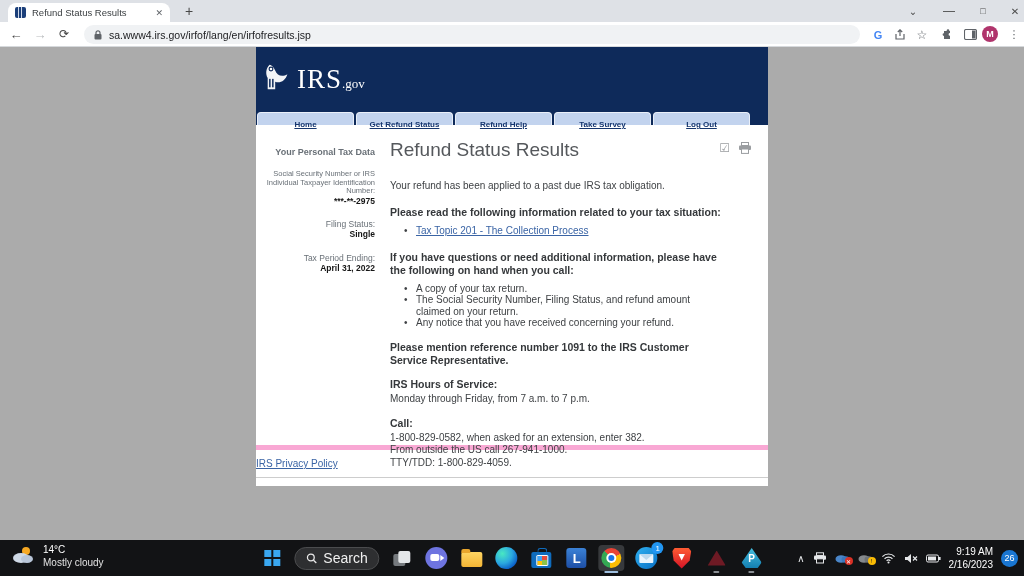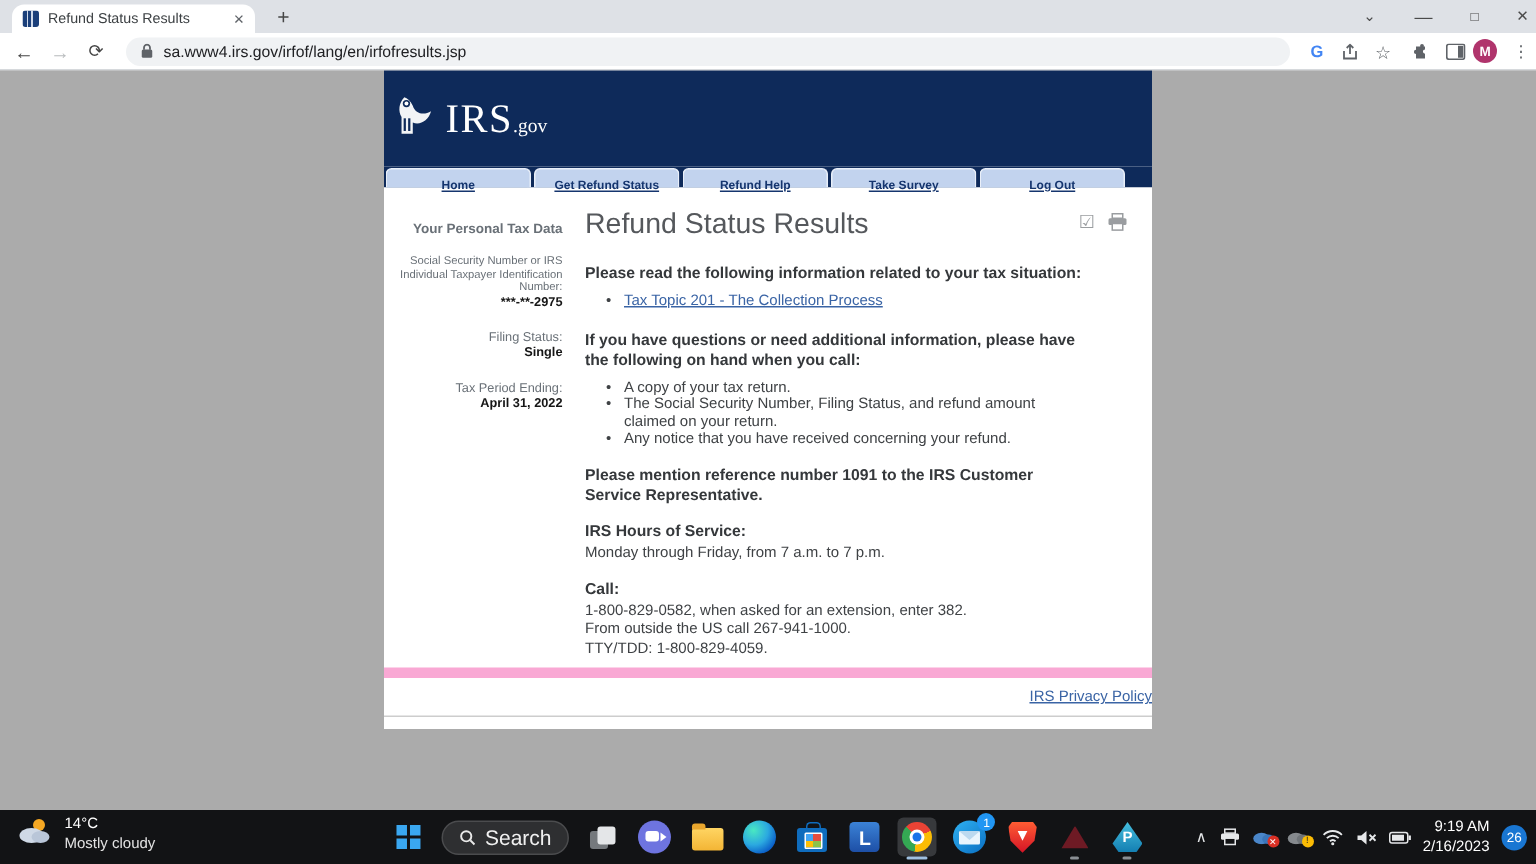--- a/index.html
+++ b/index.html
@@ -59,22 +59,22 @@
   .para { font-size:10px; color:#3f4245; margin-top:19px; }
   .bold-head { font-size:10.5px; font-weight:bold; color:#35383b; margin-top:15px; line-height:1.22; }
   .link { color:#3a64a5; text-decoration:underline; cursor:pointer; }
   ul.blist { list-style:none; margin-top:6px; padding-left:24px; }
   ul.blist li { font-size:10px; color:#3f4245; line-height:1.15; position:relative; padding-left:2px; }
   ul.blist li::before { content:"•"; position:absolute; left:-10px; color:#3f4245; }
   .tight { margin-top:6px; }
   .plain { font-size:10px; color:#3f4245; line-height:1.22; }
   .mt2 { margin-top:2px; } .mt12 { margin-top:12px; }
 
-  .site-footer { border-top:7px solid #f9a8d4; border-bottom:1px solid #cdcdcd; height:33px;
-                 display:flex; align-items:center; justify-content:flex-end; background:#fff; }
+  .site-footer { border-top:5px solid #f9a8d4; border-bottom:1px solid #cdcdcd; height:33px;
+                 display:flex; align-items:center; justify-content:flex-start; background:#fff; }
   .site-footer a { font-size:10px; }
   .footer-pad { height:8px; background:#fff; }
 
   
   .taskbar { position:absolute; top:540px; left:0; width:1024px; height:36px; background:#121315; }
   .weather { position:absolute; left:10px; top:4px; display:flex; gap:7px; align-items:center; cursor:pointer; }
   .w-lines { line-height:1.25; }
   .w-temp { font-size:10px; color:#ffffff; }
   .w-desc { font-size:10px; color:#e2e2e2; }
 
@@ -237,20 +237,21 @@
             <span class="print-ic">
               <svg width="14" height="12" viewBox="0 0 14 12">
                   <rect x="3.5" y="0.5" width="7" height="3" fill="none" stroke="#9a9da0"></rect>
                   <rect x="1" y="3.5" width="12" height="4.5" rx="1" fill="#9a9da0"></rect>
                   <rect x="3.5" y="7" width="7" height="4.4" fill="#fff" stroke="#9a9da0"></rect>
                 </svg>
             </span>
           </div>
         </div>
 
+        <p class="para">Your refund has been applied to a past due IRS tax obligation.</p>
 
         <p class="bold-head">Please read the following information related to your tax situation:</p>
         <ul class="blist tight">
           <li><span class="link">Tax Topic 201 - The Collection Process</span></li>
         </ul>
 
         <p class="bold-head" style="max-width:330px;">If you have questions or need additional information, please have the following on hand when you call:</p>
         <ul class="blist tight">
           <li>A copy of your tax return.</li>
           <li style="max-width:310px;">The Social Security Number, Filing Status, and refund amount claimed on your return.</li>

